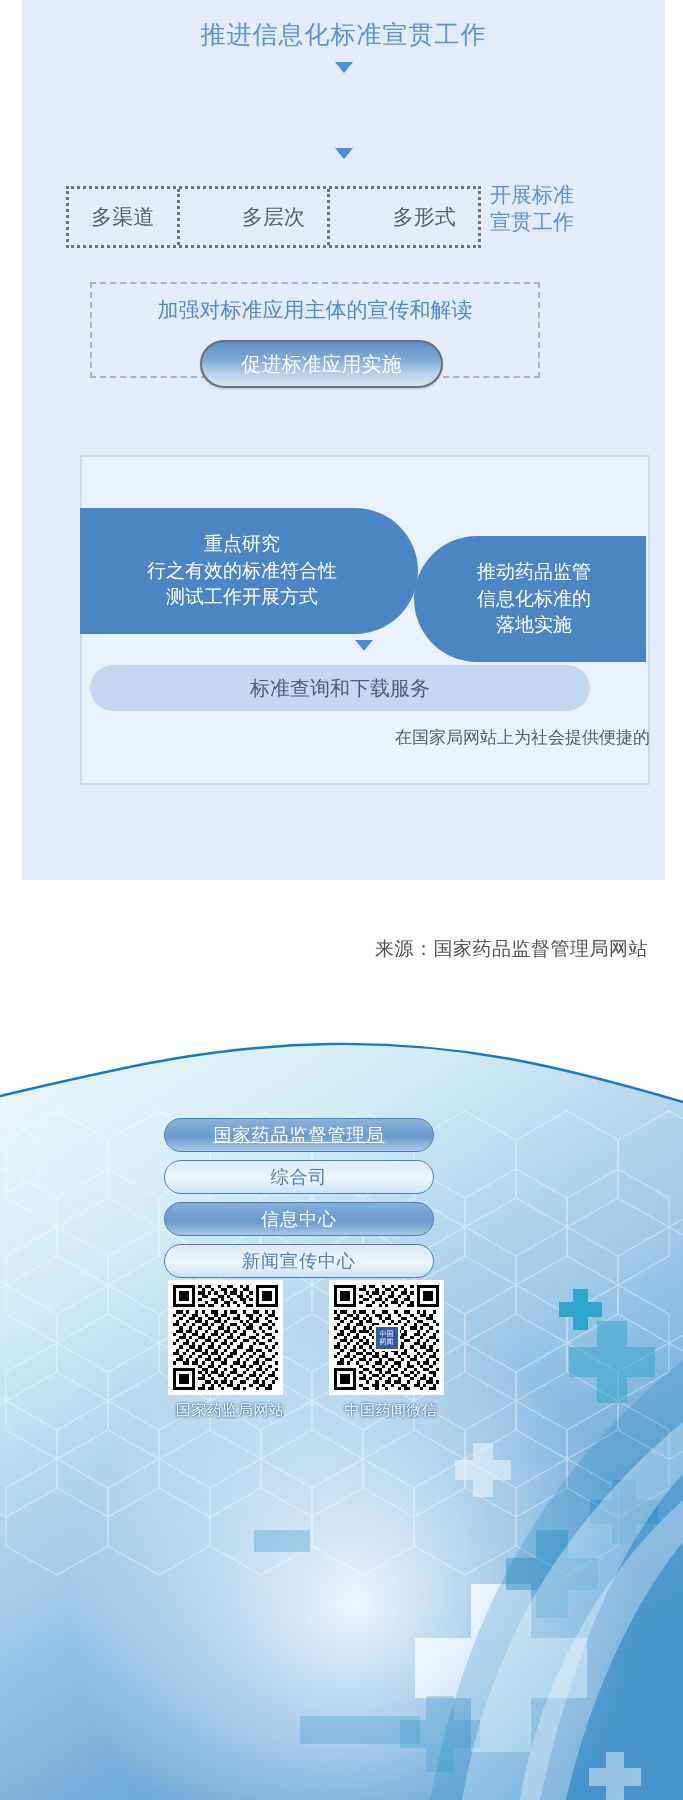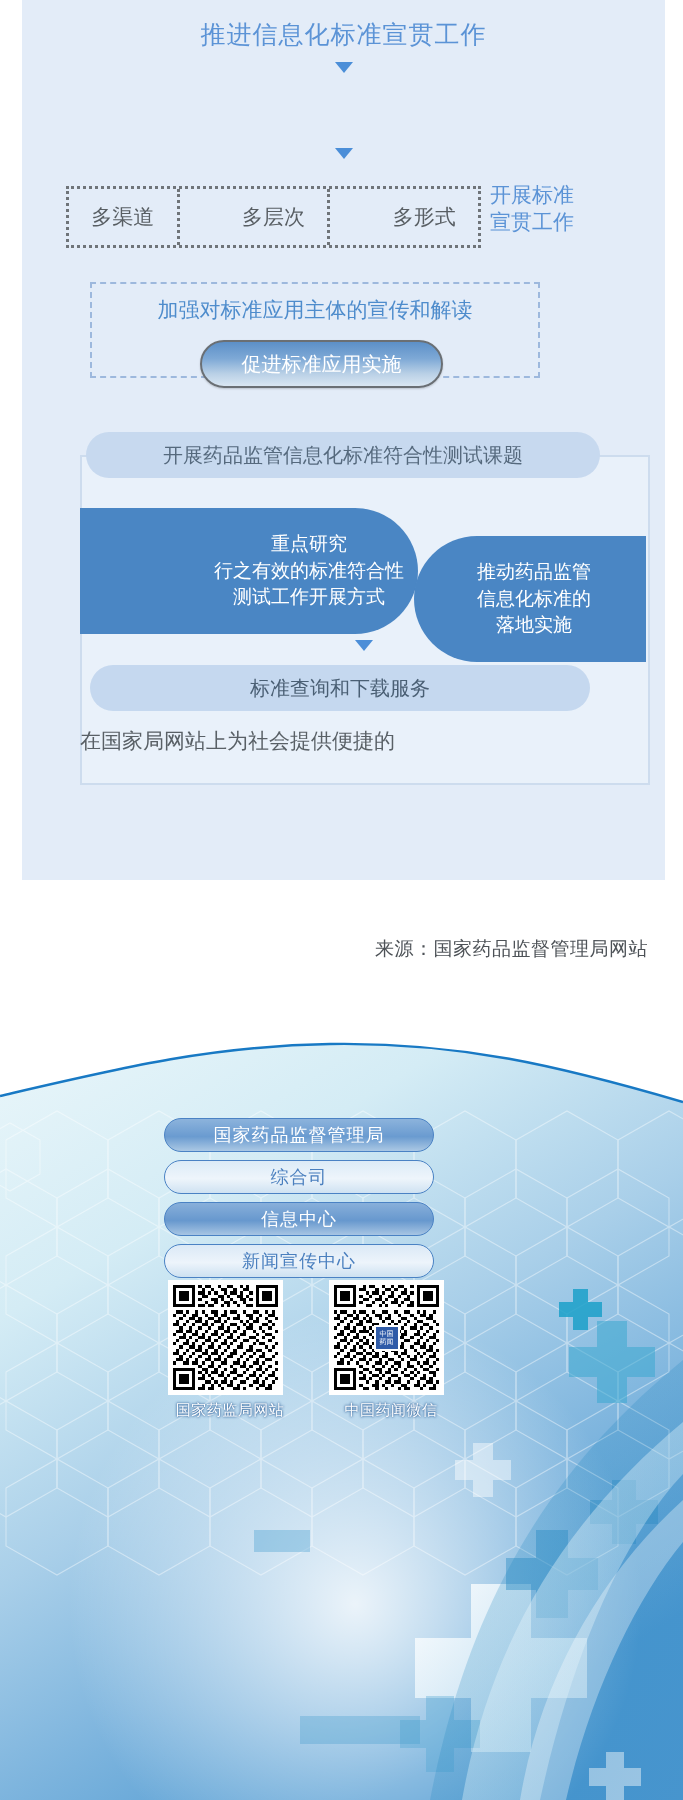--- a/index.html
+++ b/index.html
@@ -76,43 +76,43 @@
     border-radius:23px;background:#c7d9ef;
     display:flex;align-items:center;justify-content:center;
     font-size:20px;color:#55697d;
   }
   .two-col{
     position:absolute;left:58px;top:508px;width:570px;height:126px;display:flex;
   }
   .col-left{
     width:338px;height:126px;background:#4a86c4;
     border-radius:0 63px 63px 0;
-    display:flex;align-items:center;justify-content:flex-end;
+    display:flex;align-items:center;justify-content:center;
     color:#ffffff;font-size:19px;line-height:1.42;text-align:center;
     box-sizing:border-box;padding-right:14px;font-family:Liberation Serif, serif;
   }
   .col-right{
     width:232px;height:126px;background:#4a86c4;margin-left:-4px;
     border-radius:63px 0 0 63px;
     display:flex;align-items:center;justify-content:center;
     color:#ffffff;font-size:19px;line-height:1.42;text-align:center;
     box-sizing:border-box;padding-left:8px;margin-top:28px;
   }
   .mid-arrow{position:absolute;left:0;top:640px;width:683px;display:flex;justify-content:center;}
   .mid-arrow .arrow-down{border-top-color:#4b8ed8;}
 
   .sys-pill{
     position:absolute;left:68px;top:665px;width:500px;height:46px;
     border-radius:23px;background:#c5d8ef;
     display:flex;align-items:center;justify-content:center;
     font-size:20px;color:#4a5f74;
   }
   .sys-desc{
-    position:absolute;left:58px;top:726px;width:570px;text-align:left;
-    font-size:21px;color:#596066;line-height:1.45;
+    position:absolute;left:58px;top:726px;width:570px;text-align:right;
+    font-size:17px;color:#596066;line-height:1.45;
   }
 
   .source-line{
     position:absolute;left:0;top:936px;width:683px;text-align:right;
     padding-right:35px;box-sizing:border-box;
     font-size:19px;color:#4d5257;letter-spacing:0.5px;
   }
 
   
   .footer{
@@ -125,21 +125,21 @@
 
   .org-list{
     position:absolute;left:164px;top:88px;width:270px;
   }
   .org-btn{
     width:270px;height:34px;margin-bottom:8px;border-radius:17px;
     border:1.6px solid #4a82c4;box-sizing:border-box;
     display:flex;align-items:center;justify-content:center;
     font-size:18px;letter-spacing:1px;
   }
-  .org-btn.b1{background:linear-gradient(180deg,#8cb3dc 0%,#6a9bd0 55%,#abc8e4 100%);color:#ffffff;}
+  .org-btn.b1{background:linear-gradient(180deg,#8cb3dc 0%,#6a9bd0 55%,#abc8e4 100%);color:#ffffff;text-decoration:underline;}
   .org-btn.b2{background:linear-gradient(180deg,#dcebf7 0%,#eef5fb 55%,#cfe2f2 100%);color:#4a7fbe;}
   .org-btn.b3{background:linear-gradient(180deg,#88afda 0%,#6798ce 55%,#a7c5e3 100%);color:#ffffff;}
   .org-btn.b4{background:linear-gradient(180deg,#dbe9f6 0%,#edf4fb 55%,#cde1f1 100%);color:#4a7fbe;}
 
   .qr-row{position:absolute;left:168px;top:250px;width:300px;display:flex;gap:37px;}
   .qr-item{width:124px;}
   .qr-img{width:115px;height:115px;background:#ffffff;padding:5px;box-sizing:border-box;position:relative;}
   .qr-caption{
     margin-top:6px;text-align:center;font-size:15px;color:#ffffff;
     text-shadow:0 0 3px rgba(40,90,150,.9),0 0 2px rgba(40,90,150,.9);
@@ -179,21 +179,20 @@
     <div class="channels-side">
       <div>开展标准</div>
       <div>宣贯工作</div>
     </div>
 
     <div class="promo-box"></div>
     <div class="promo-text">加强对标准应用主体的宣传和解读</div>
     <div class="promo-pill">促进标准应用实施</div>
 
     <div class="subject-frame"></div>
-    <div class="subject-head">开展药品监管信息化标准符合性测试课题</div>
 
     <div class="two-col">
       <div class="col-left">
         <div>
           <div>重点研究</div>
           <div>行之有效的标准符合性</div>
           <div>测试工作开展方式</div>
         </div>
       </div>
       <div class="col-right">

